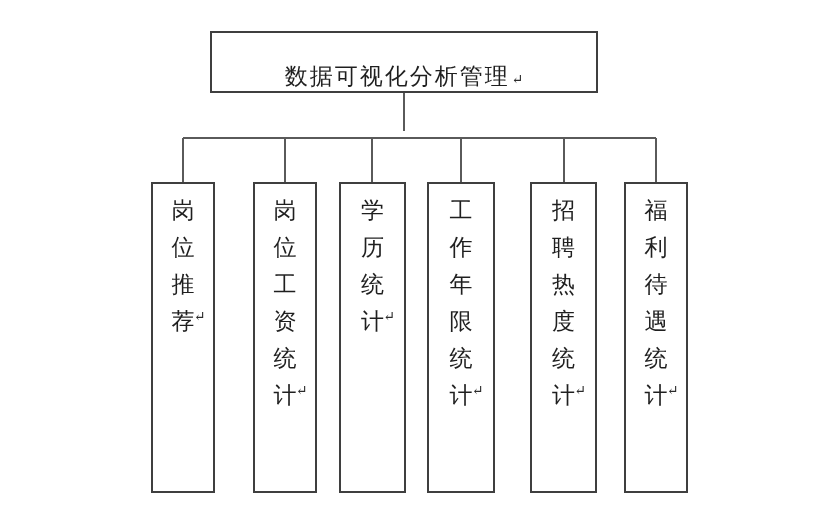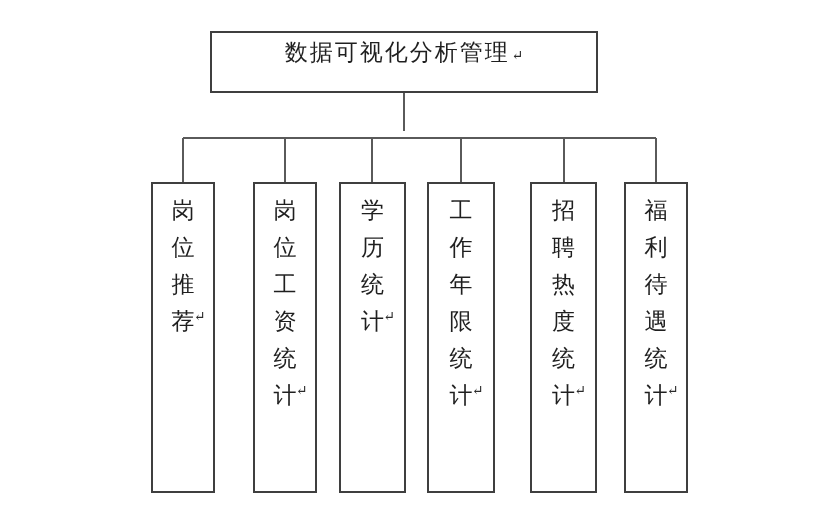--- a/index.html
+++ b/index.html
@@ -3,21 +3,21 @@
 <meta charset="utf-8">
 <style>
   html,body{margin:0;padding:0;background:#ffffff;}
   .stage{
     position:relative;width:836px;height:519px;background:#ffffff;overflow:hidden;
     font-family:"Liberation Serif","DejaVu Serif",serif;color:#1f1f1f;
   }
   .node{position:absolute;border:2px solid #3f3f3f;background:#ffffff;box-sizing:border-box;}
   .root-node{
     left:210px;top:31px;width:388px;height:62px;
-    text-align:center;padding-top:4px;font-size:23px;letter-spacing:2px;white-space:nowrap;
+    text-align:center;padding-top:28px;font-size:23px;letter-spacing:2px;white-space:nowrap;
   }
   .vbox{top:182px;height:311px;padding-top:8px;}
   .b0{left:151px;width:64px}
   .b1{left:253px;width:64px}
   .b2{left:339px;width:67px}
   .b3{left:427px;width:68px}
   .b4{left:530px;width:67px}
   .b5{left:624px;width:64px}
   .char-line{position:relative;display:block;line-height:37px;font-size:23px;text-align:center;}
   .ret{

